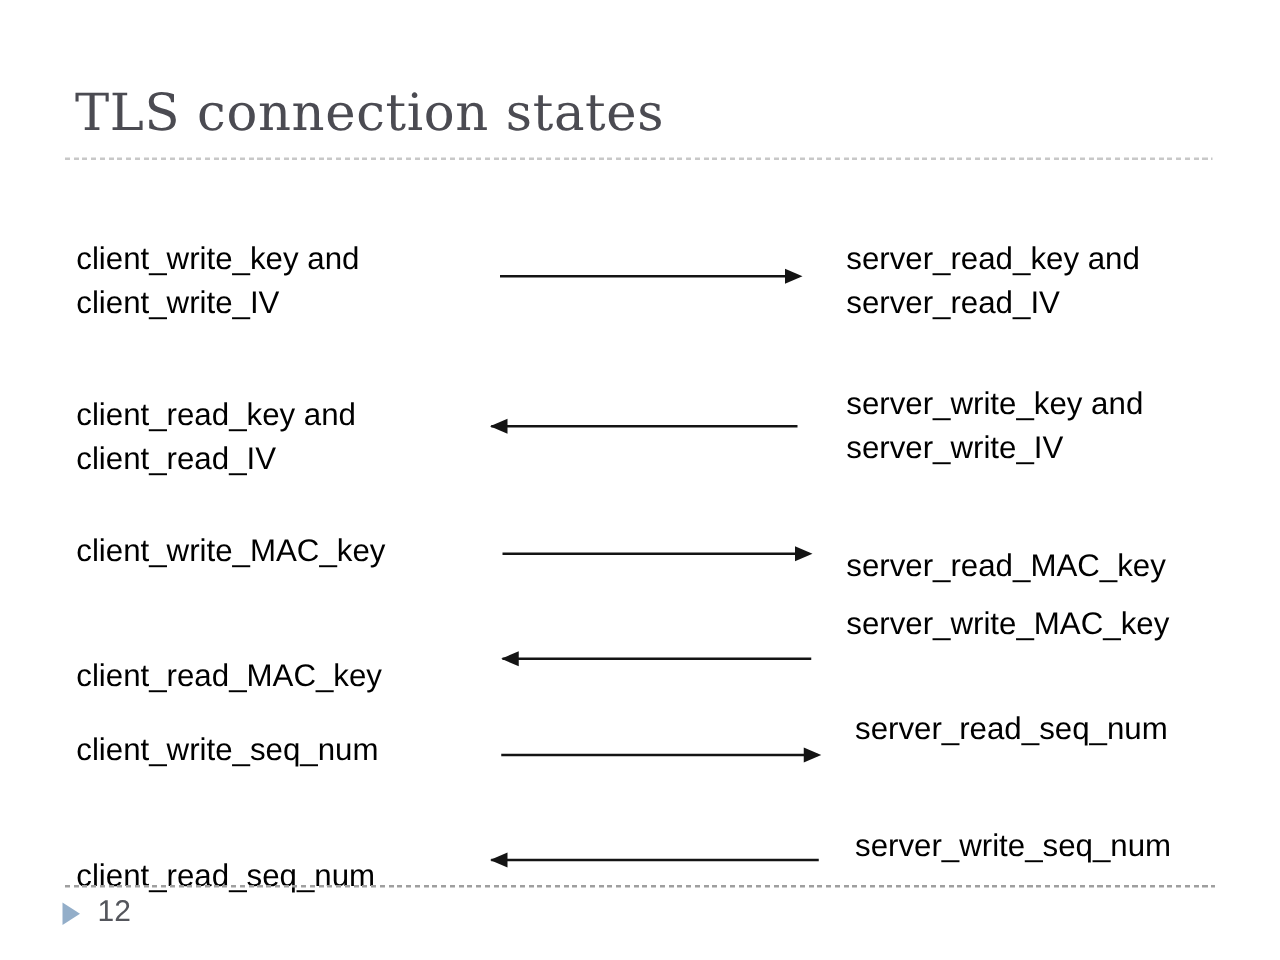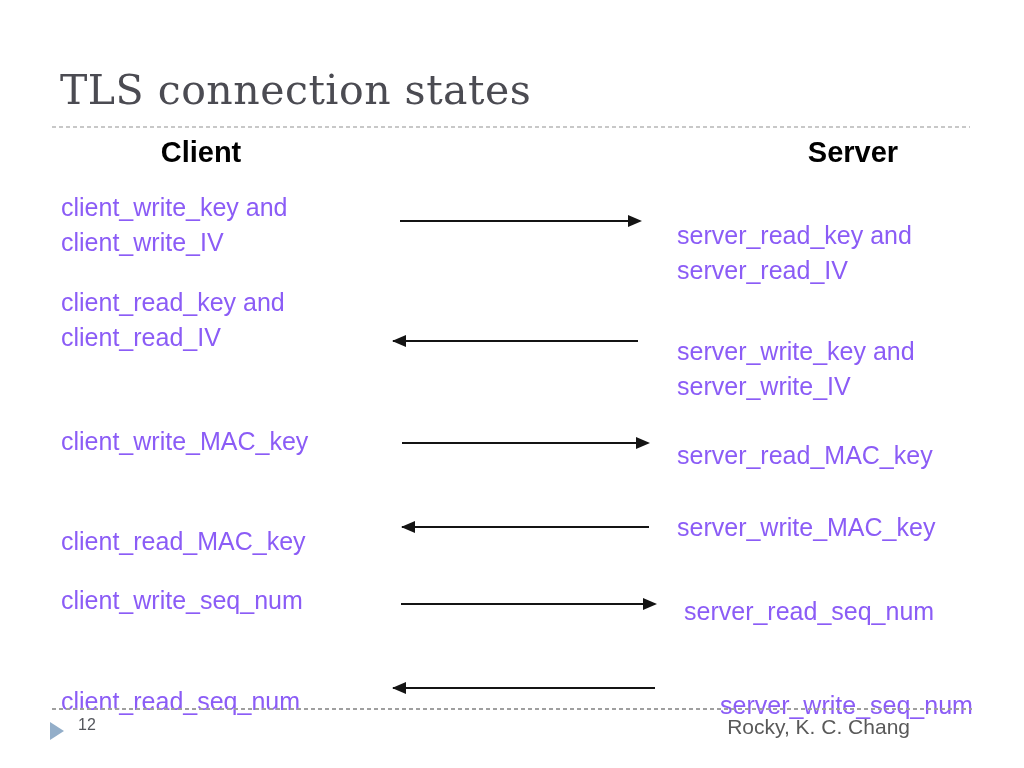--- a/index.html
+++ b/index.html
@@ -44,38 +44,38 @@
     color: #000000;
   }
   .col-header.client { left: 101px; }
   .col-header.server { left: 753px; }
 
   
   .cell {
     position: absolute;
     font-size: 25px;
     line-height: 35px;
-    color: #8b5cf6;
+    color: #000000;
     white-space: pre-line;
   }
   .cell.left  { left: 61px; }
-  .cell.right { left: 677px; margin-top: 28px; }
+  .cell.right { left: 677px; }
 
   .r1 .cell.left  { top: 190px; }
   .r1 .cell.right { top: 190px; }
-  .r2 .cell.left  { top: 285px; }
+  .r2 .cell.left  { top: 315px; }
   .r2 .cell.right { top: 306px; }
   .r3 .cell.left  { top: 424px; }
-  .r3 .cell.right { top: 410px; }
+  .r3 .cell.right { top: 436px; }
   .r4 .cell.left  { top: 524px; }
   .r4 .cell.right { top: 482px; }
   .r5 .cell.left  { top: 583px; text-align: right; }
   .r5 .cell.right { top: 566px; left: 684px; }
   .r6 .cell.left  { top: 684px; }
-  .r6 .cell.right { top: 660px; left: 720px; }
+  .r6 .cell.right { top: 660px; left: 684px; }
 
   
   .arrow { position: absolute; height: 12px; }
   .arrow .shaft {
     position: absolute;
     left: 0; right: 2px;
     top: 5px;
     border-top: 2px solid #141414;
   }
   .arrow .head {
@@ -110,42 +110,40 @@
     top: 722px;
     width: 0; height: 0;
     border-top: 9px solid transparent;
     border-bottom: 9px solid transparent;
     border-left: 14px solid #93aec9;
   }
   .page-number {
     position: absolute;
     left: 78px;
     top: 716px;
-    font-size: 16px;
+    font-size: 24px;
     color: #54565c;
   }
   .footer-credit {
     position: absolute;
     right: 106px;
     top: 715px;
     font-size: 21px;
     color: #595959;
     white-space: nowrap;
   }
 </style>
 </head>
 <body>
 
 <div class="slide">
 
   <div class="slide-title">TLS connection states</div>
   <div class="title-divider"></div>
 
-  <div class="col-header client">Client</div>
-  <div class="col-header server">Server</div>
 
   <div class="row r1">
     <div class="cell left">client_write_key and
 client_write_IV</div>
     <div class="arrow right">
       <span class="shaft"></span>
       <span class="head"></span>
     </div>
     <div class="cell right">server_read_key and
 server_read_IV</div>
@@ -194,15 +192,14 @@
     <div class="arrow left">
       <span class="shaft"></span>
       <span class="head"></span>
     </div>
     <div class="cell right">server_write_seq_num</div>
   </div>
 
   <div class="footer-divider"></div>
   <div class="page-marker"></div>
   <div class="page-number">12</div>
-  <div class="footer-credit">Rocky, K. C. Chang</div>
 
 </div>
 
 </body></html>

